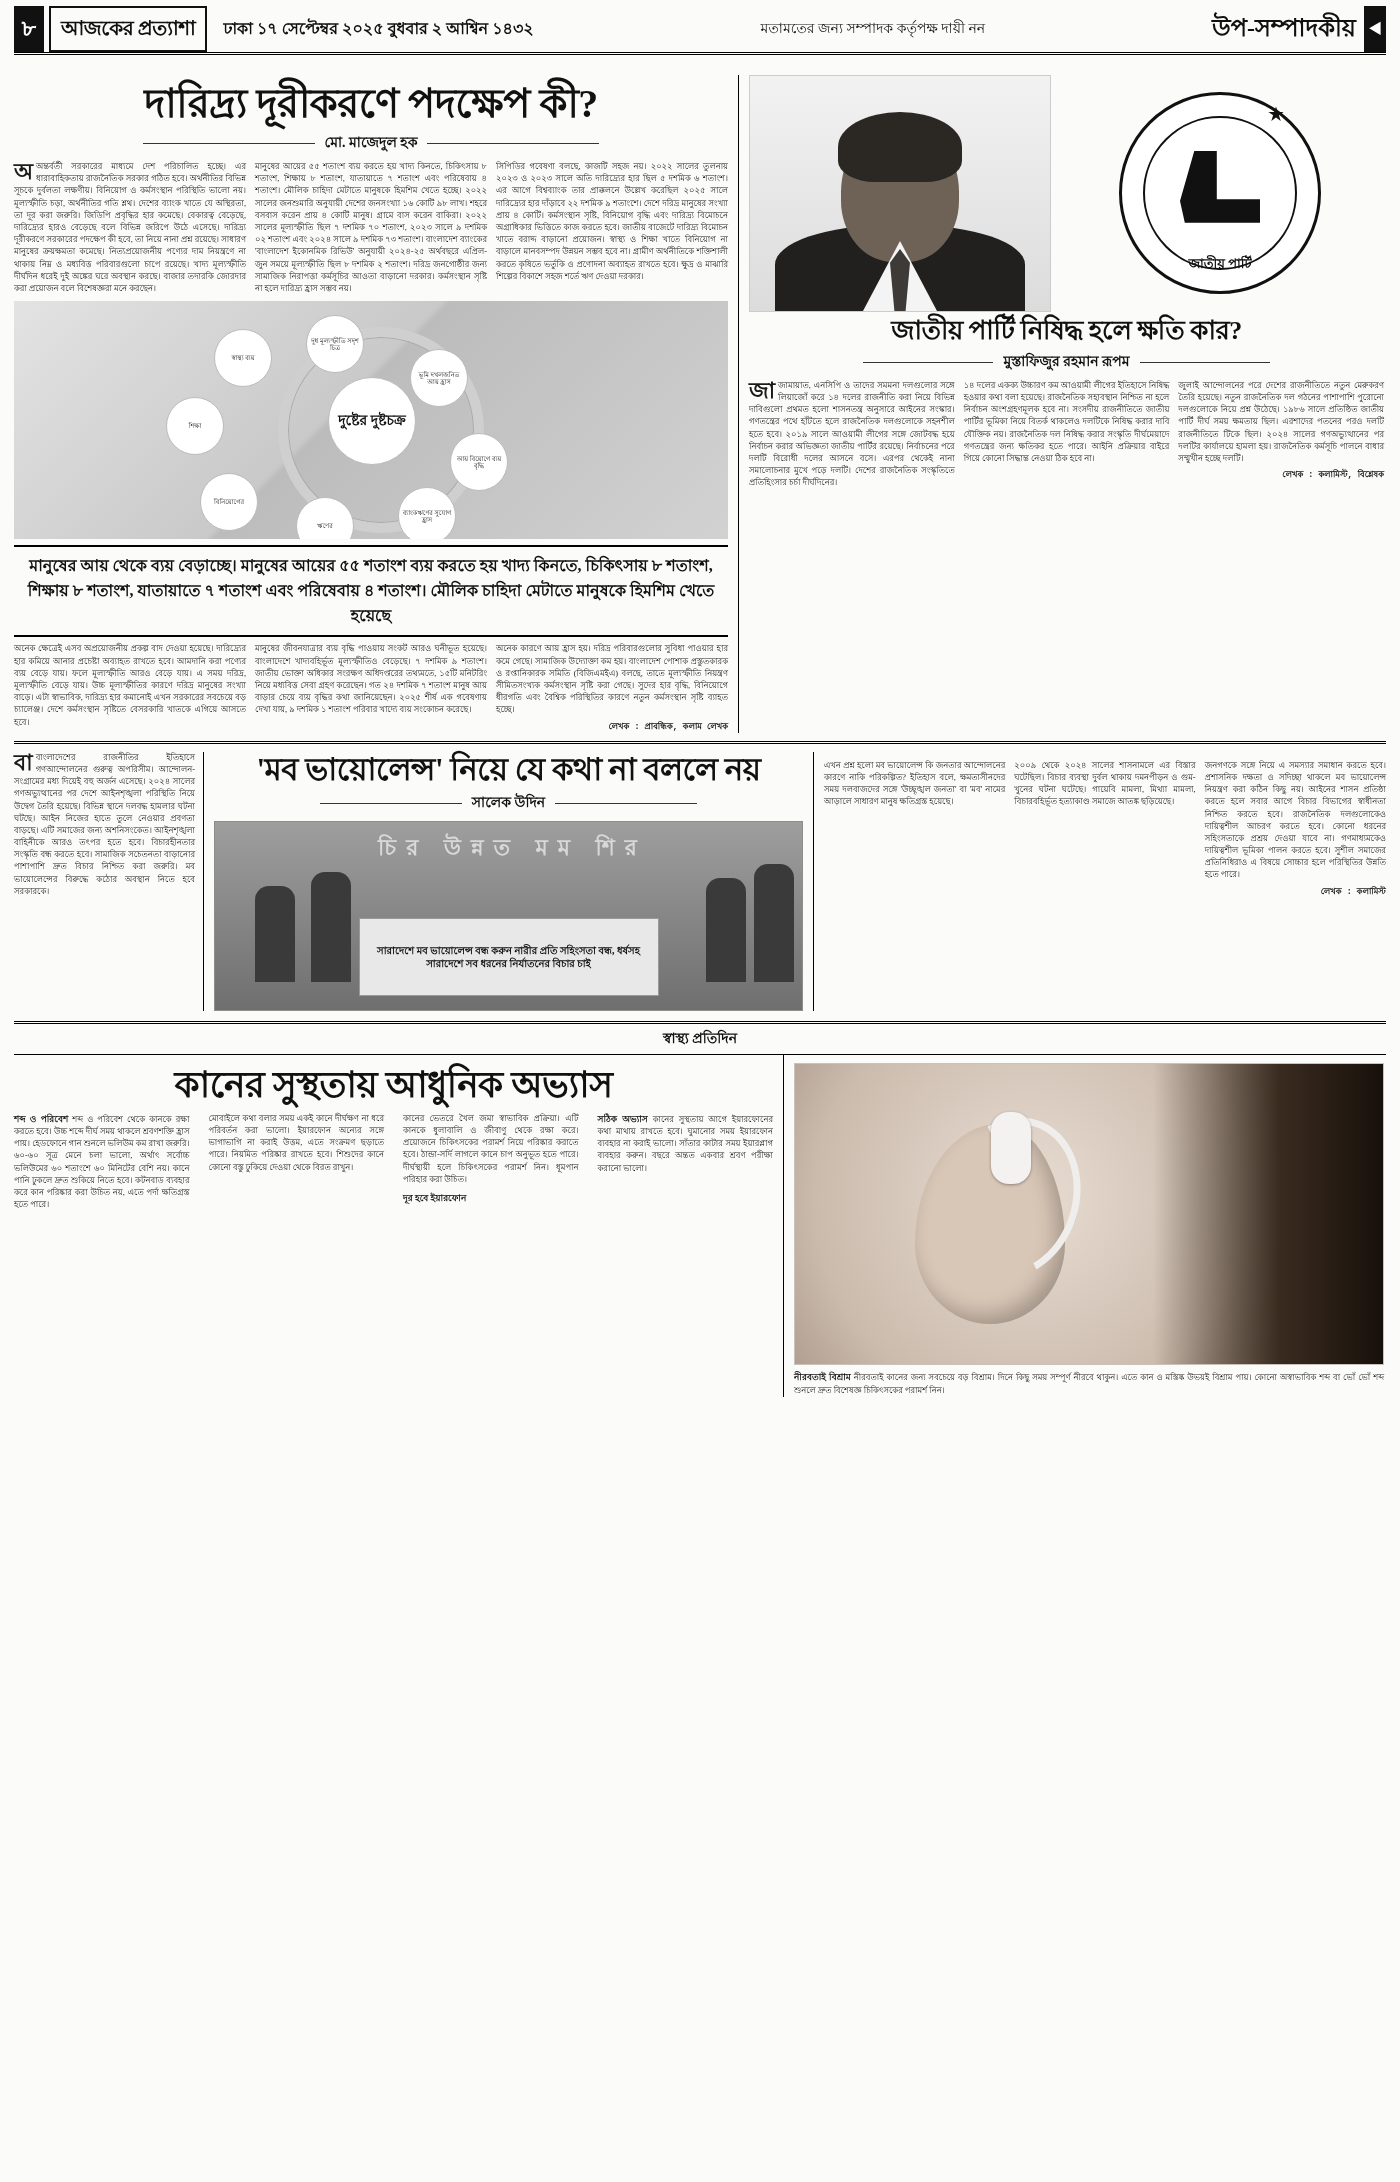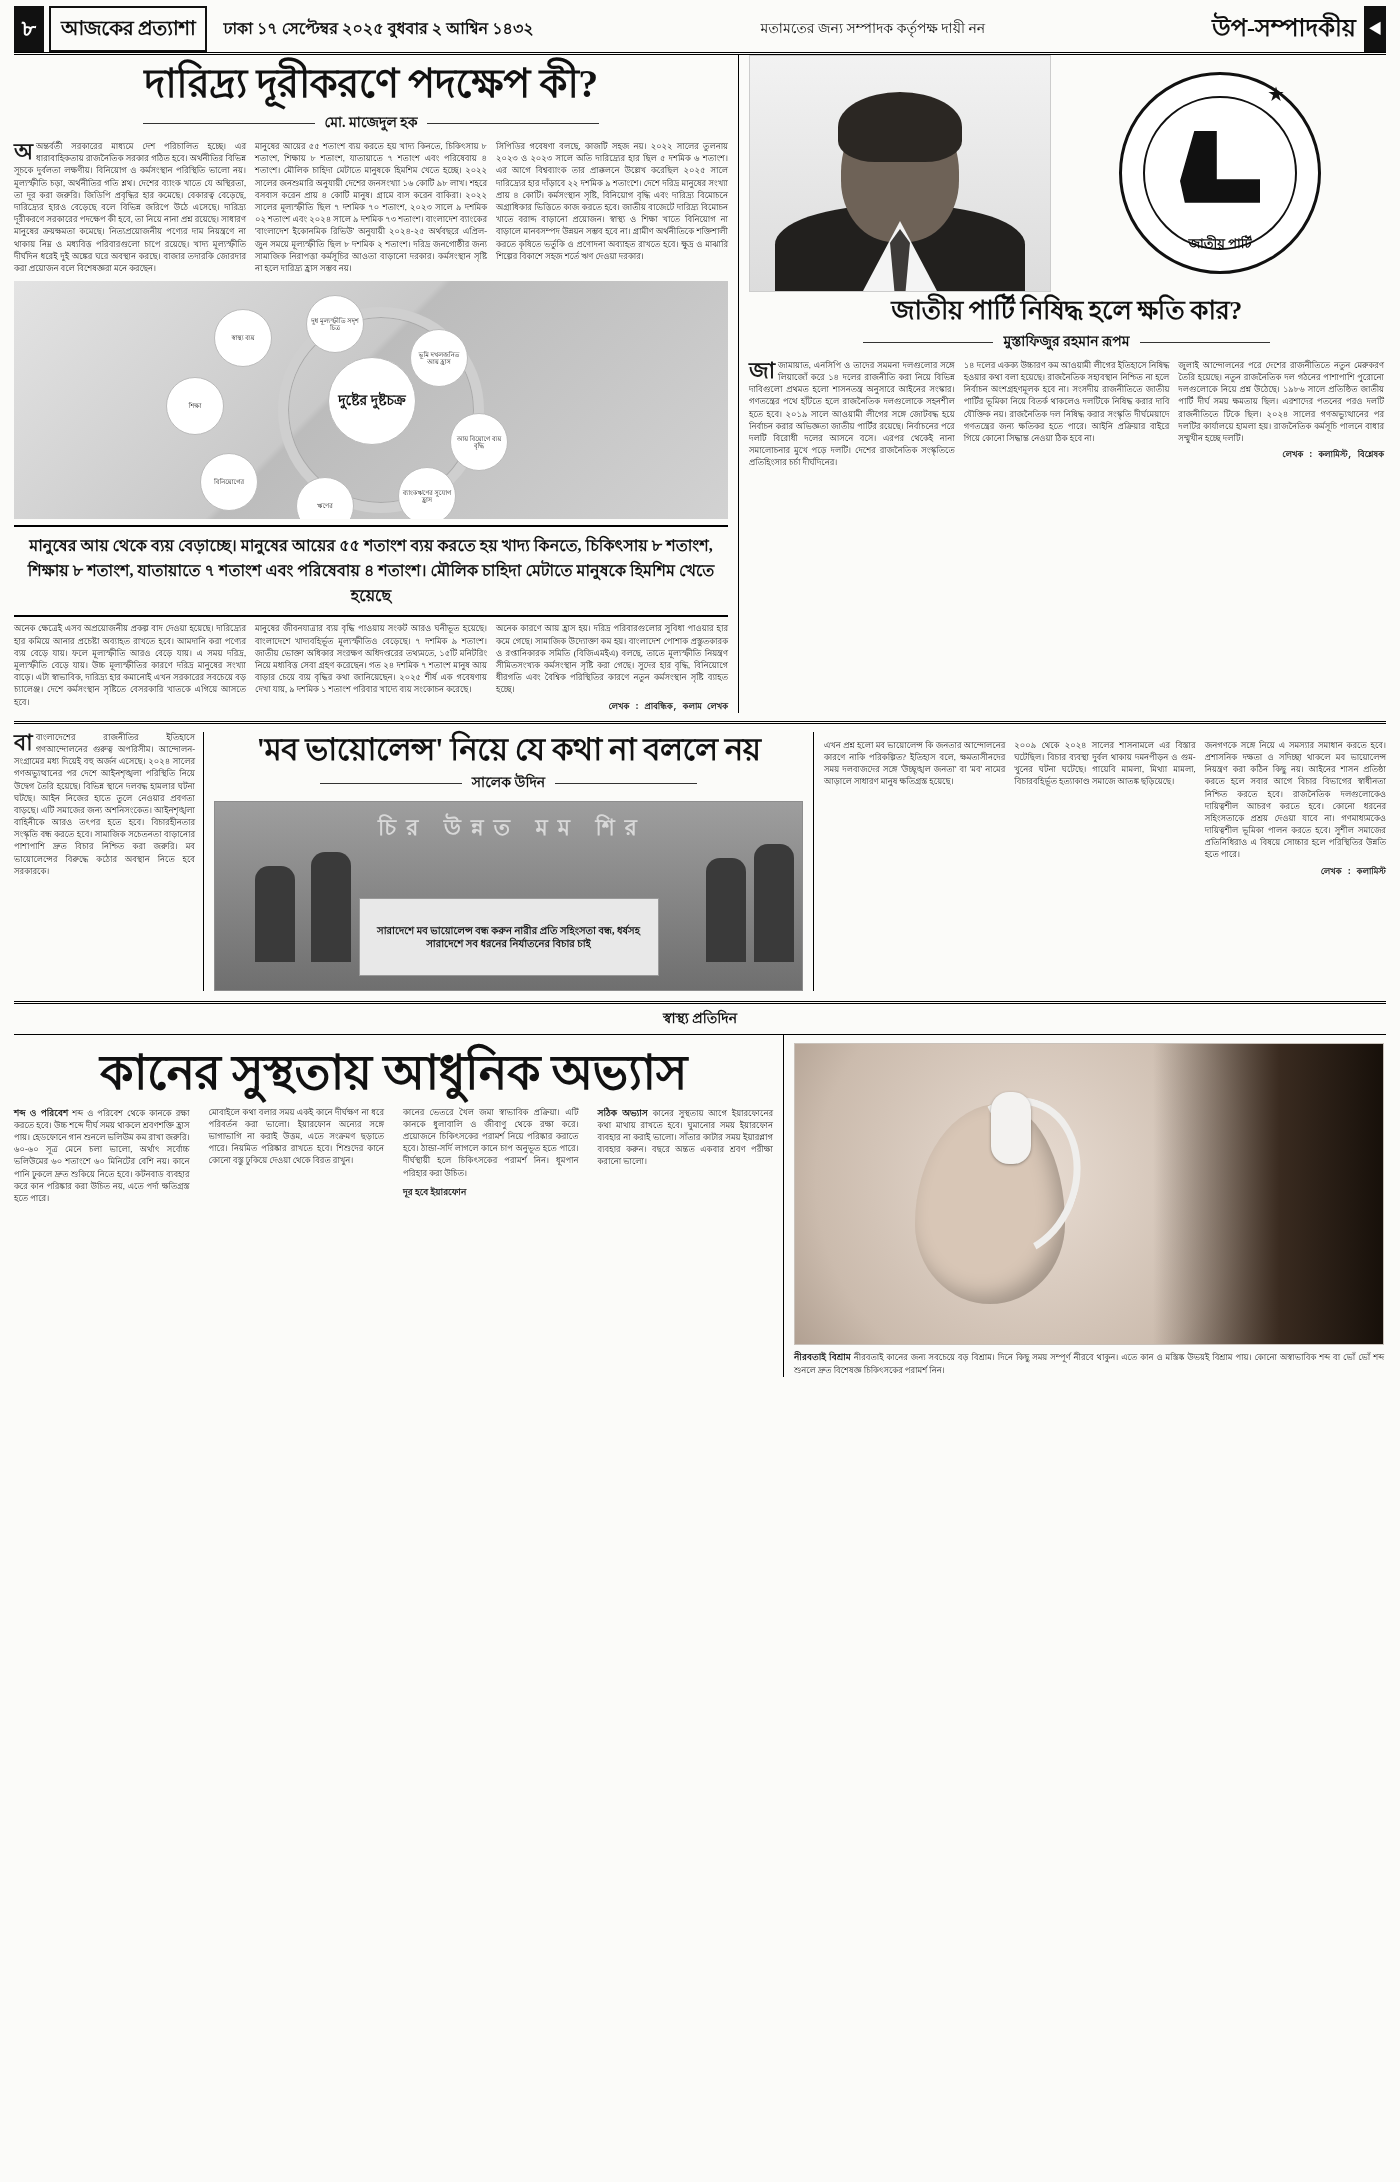--- a/index.html
+++ b/index.html
@@ -116,21 +116,21 @@
     font-size:8.4px;
     text-align:right;
     font-weight:bold;
     margin-top:4px;
     font-family:Liberation Mono, monospace;
   }
 
   
   .main-area{
     display:flex;
-    margin:0 14px 0 14px;
+    margin:20px 14px 0 14px;
   }
   .left-block{
     width:725px;
     padding-right:10px;
     border-right:1px solid #000;
     box-sizing:border-box;
   }
   .right-block{
     width:645px;
     padding-left:10px;
@@ -315,21 +315,21 @@
     font-size:14px;font-weight:bold;
     padding:3px 0;
   }
   .health-area{
     margin:0 14px;
     display:flex;
   }
   .health-left{width:770px;padding-right:10px;border-right:1px solid #000;box-sizing:border-box;}
   .health-right{width:600px;padding-left:10px;box-sizing:border-box;}
   .h-health{
-    font-size:48px;
+    font-size:36px;
     text-align:center;
     margin:10px 0 6px 0;
   }
   .cols4{display:flex;gap:19px;}
   .cols4 > div{flex:1;}
   .sub-h{font-size:9px;font-weight:bold;display:inline;}
   .ear-photo{
     margin-top:8px;
     height:300px;
     background:linear-gradient(160deg,#f0ece9,#cfc6bf);

